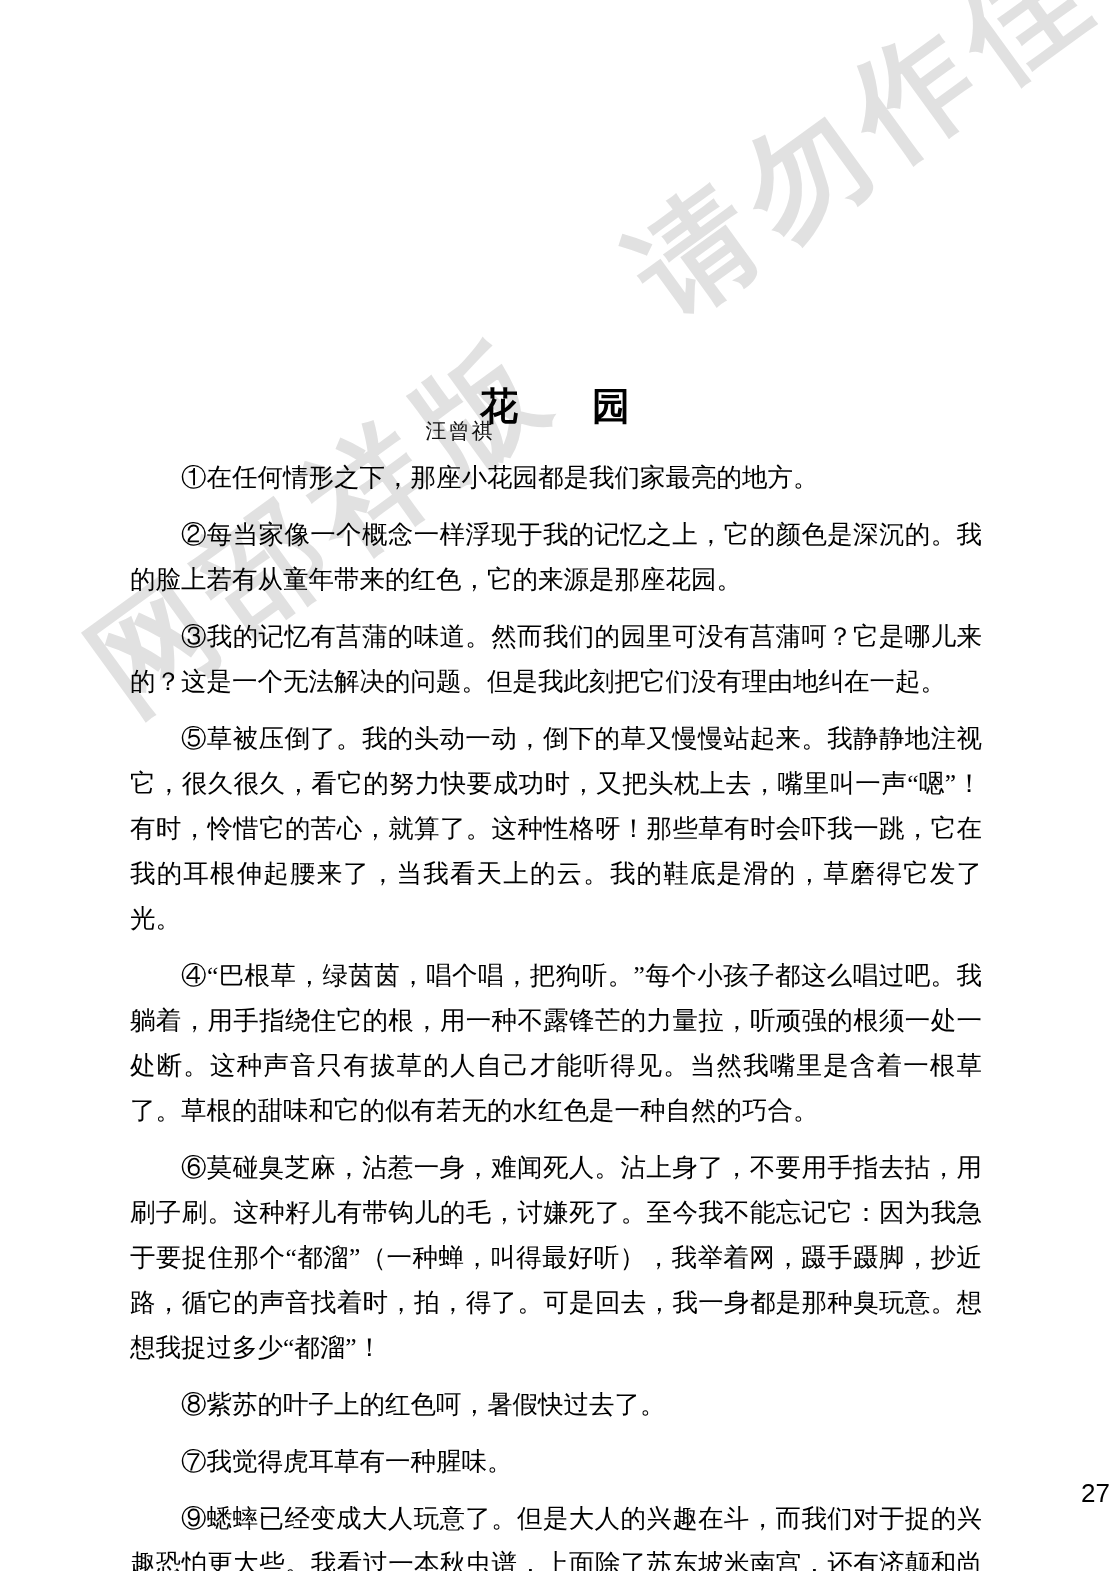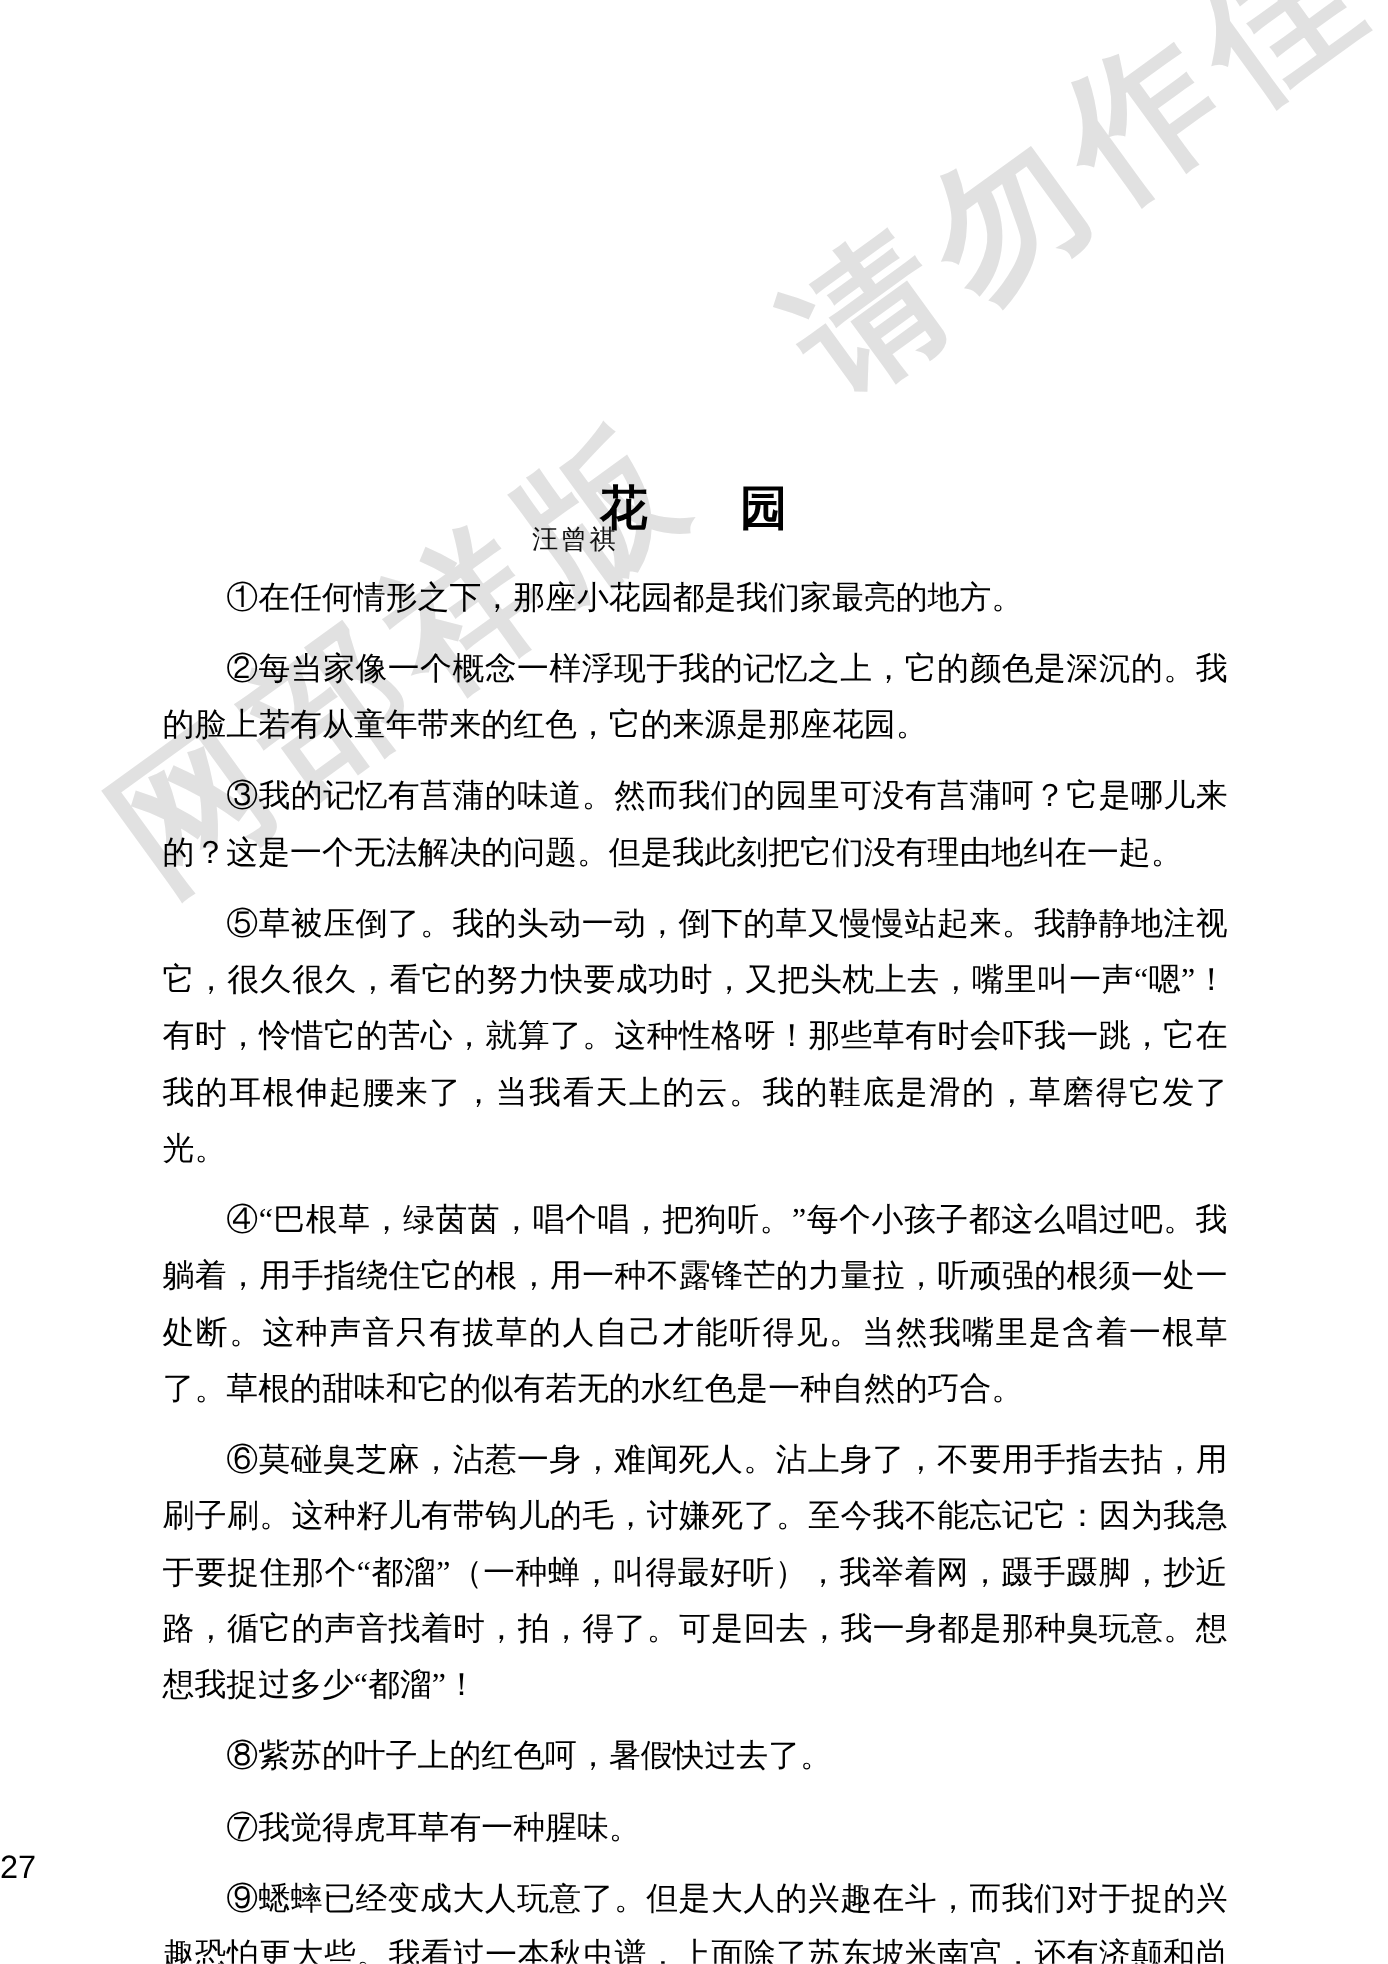--- a/index.html
+++ b/index.html
@@ -127,21 +127,21 @@
     margin: 12px;
     text-indent: 2em;
   }
 
   
   .page-number {
     position: absolute;
     left: 0;
     top: 1478px;
     width: 1110px;
-    text-align: left;
+    text-align: right;
     font-size: 26px;
     font-family: "Liberation Sans", "DejaVu Sans", sans-serif;
   }
 
   
   .watermark {
     position: absolute;
     left: 230px;
     top: 330px;
     width: 760px;

